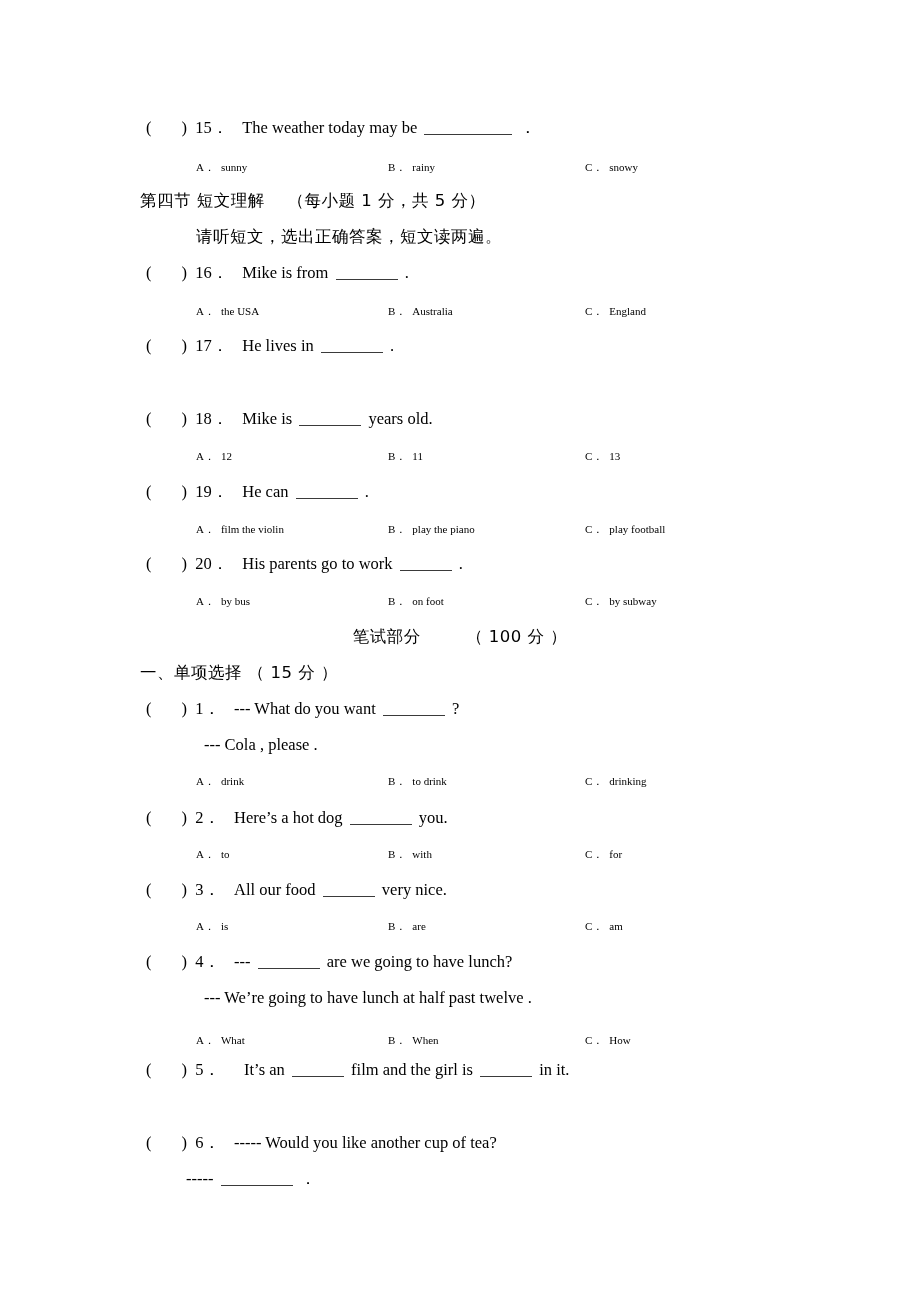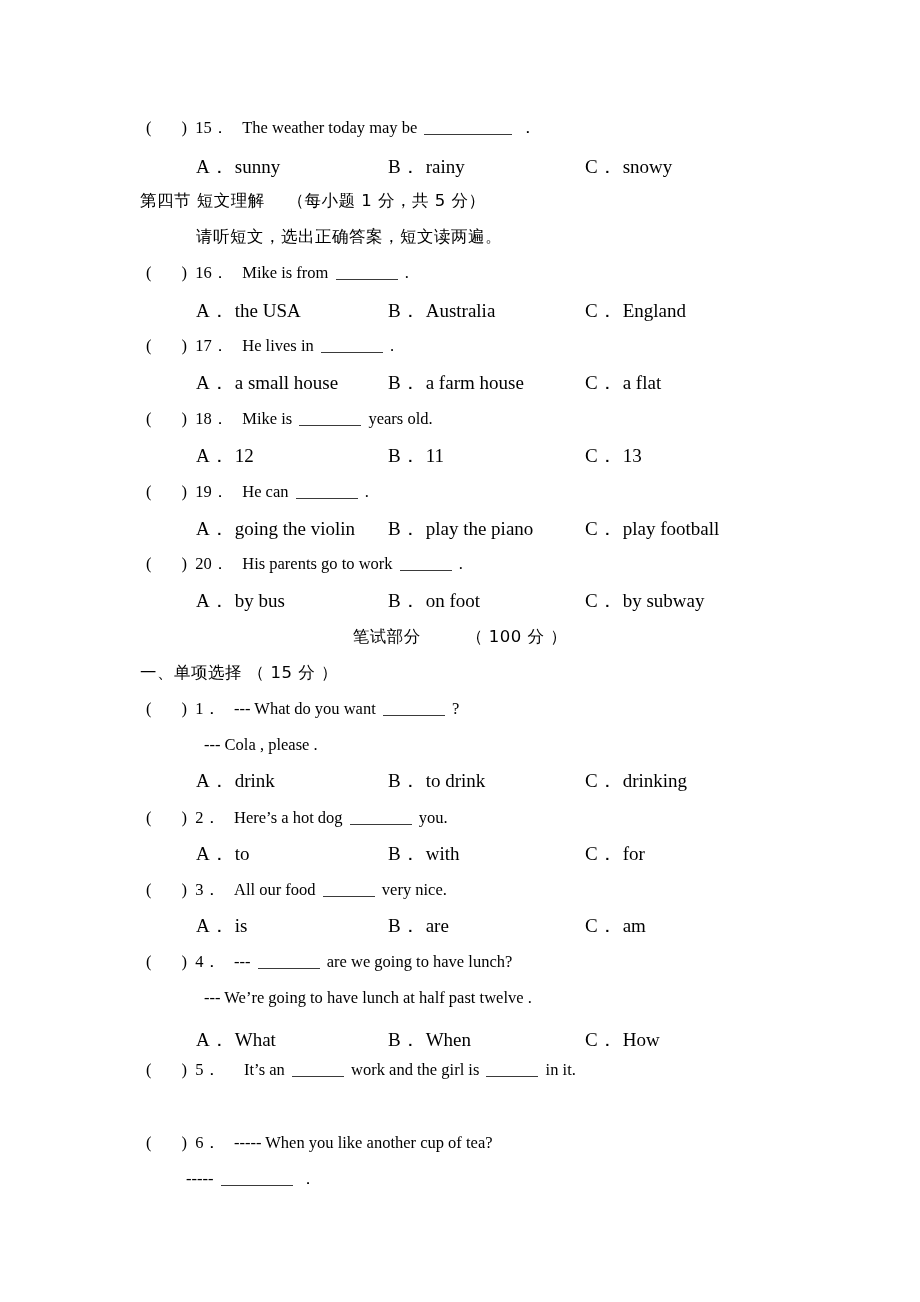--- a/index.html
+++ b/index.html
@@ -57,21 +57,21 @@
     height: 14px;
     margin: 0 3px;
   }
   .b-sm  { width: 52px; }
   .b-md  { width: 62px; }
   .b-lg  { width: 72px; }
   .b-xl  { width: 88px; }
 
   
   .opt-row { position: absolute; left: 0; width: 920px; height: 30px; line-height: 30px; }
-  .opt { position: absolute; white-space: nowrap; font-size: 19px; }
+  .opt { position: absolute; white-space: nowrap; font-size: 11px; }
   .opt .lbl { margin-right: 6px; }
   .colA { left: 196px; }
   .colB { left: 388px; }
   .colC { left: 585px; }
   .colA5 { left: 196px; }
   .colB5 { left: 382px; }
   .colC5 { left: 585px; }
   .centerblock { position: absolute; left: 0; width: 920px; text-align: center; }
 </style>
 </head>
@@ -108,25 +108,20 @@
     <span class="opt colC"><span class="lbl">C．</span><span>England</span></span>
   </div>
 
   <div class="line ind-bracket q-en" style="top:331px;">
     <span class="paren"><span>(</span><span class="gap"></span><span>)</span></span>
     <span class="num">17．</span>
     <span class="gap-sm"></span><span>He lives in</span>
     <span class="blank b-md"></span>
     <span>.</span>
   </div>
-  <div class="opt-row" style="top:368px;">
-    <span class="opt colA"><span class="lbl">A．</span><span>a small house</span></span>
-    <span class="opt colB"><span class="lbl">B．</span><span>a farm house</span></span>
-    <span class="opt colC"><span class="lbl">C．</span><span>a flat</span></span>
-  </div>
 
   <div class="line ind-bracket q-en" style="top:404px;">
     <span class="paren"><span>(</span><span class="gap"></span><span>)</span></span>
     <span class="num">18．</span>
     <span class="gap-sm"></span><span>Mike is</span>
     <span class="blank b-md"></span>
     <span>years old.</span>
   </div>
   <div class="opt-row" style="top:441px;">
     <span class="opt colA"><span class="lbl">A．</span><span>12</span></span>
@@ -135,21 +130,21 @@
   </div>
 
   <div class="line ind-bracket q-en" style="top:477px;">
     <span class="paren"><span>(</span><span class="gap"></span><span>)</span></span>
     <span class="num">19．</span>
     <span class="gap-sm"></span><span>He can</span>
     <span class="blank b-md"></span>
     <span>.</span>
   </div>
   <div class="opt-row" style="top:514px;">
-    <span class="opt colA"><span class="lbl">A．</span><span>going the violin</span></span>
+    <span class="opt colA"><span class="lbl">A．</span><span>film the violin</span></span>
     <span class="opt colB"><span class="lbl">B．</span><span>play the piano</span></span>
     <span class="opt colC"><span class="lbl">C．</span><span>play football</span></span>
   </div>
 
   <div class="line ind-bracket q-en" style="top:549px;">
     <span class="paren"><span>(</span><span class="gap"></span><span>)</span></span>
     <span class="num">20．</span>
     <span class="gap-sm"></span><span>His parents go to work</span>
     <span class="blank b-sm"></span>
     <span>.</span>
@@ -220,29 +215,29 @@
     <span class="opt colA"><span class="lbl">A．</span><span>What</span></span>
     <span class="opt colB"><span class="lbl">B．</span><span>When</span></span>
     <span class="opt colC"><span class="lbl">C．</span><span>How</span></span>
   </div>
 
   <div class="line ind-bracket q-en" style="top:1055px;">
     <span class="paren"><span>(</span><span class="gap"></span><span>)</span></span>
     <span class="num">5．</span>
     <span class="gap-sm"></span><span class="gap-sm"></span><span>It’s an</span>
     <span class="blank b-sm"></span>
-    <span>work and the girl is</span>
+    <span>film and the girl is</span>
     <span class="blank b-sm"></span>
     <span>in it.</span>
   </div>
 
   <div class="line ind-bracket q-en" style="top:1128px;">
     <span class="paren"><span>(</span><span class="gap"></span><span>)</span></span>
     <span class="num">6．</span>
-    <span class="gap-sm"></span><span>----- When you like another cup of tea?</span>
+    <span class="gap-sm"></span><span>----- Would you like another cup of tea?</span>
   </div>
   <div class="line q-en" style="top:1164px; left:186px;">
     <span>-----</span>
     <span class="blank b-lg"></span>
     <span>．</span>
   </div>
 
 </div>
 
 </body></html>

